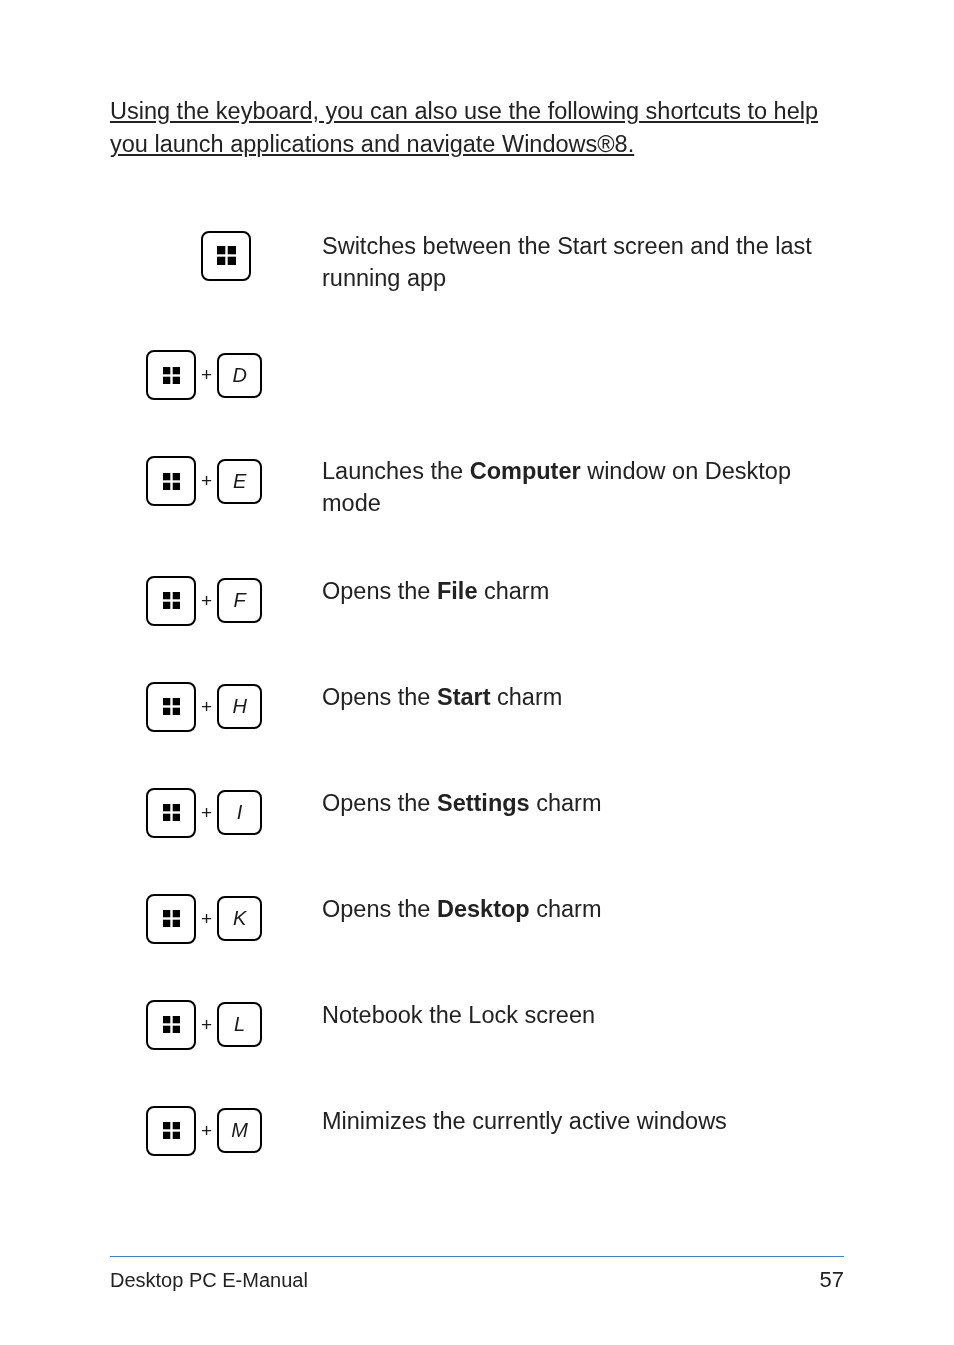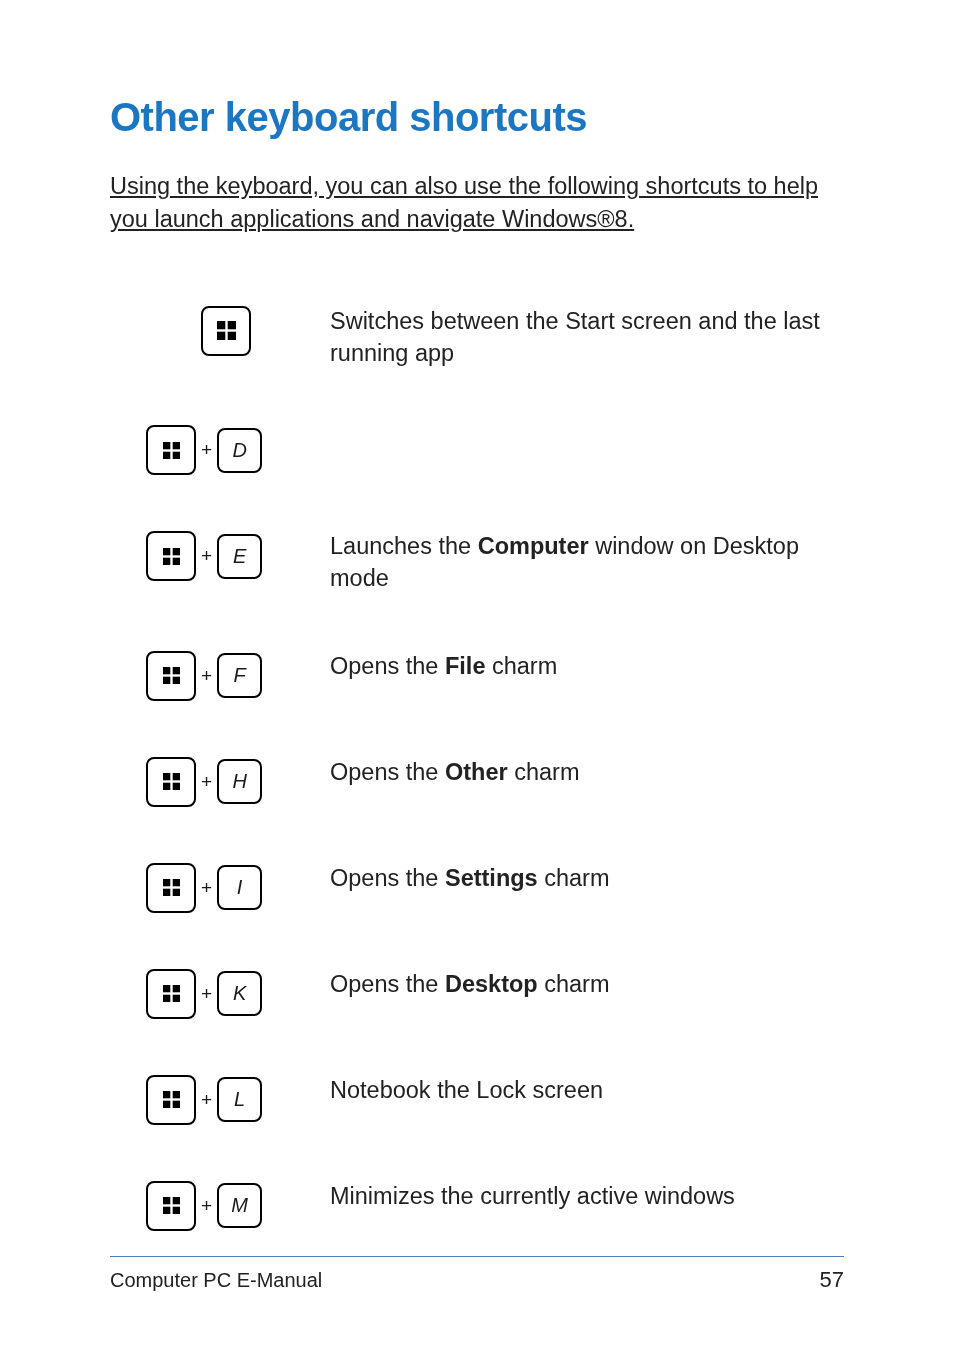--- a/index.html
+++ b/index.html
@@ -30,21 +30,21 @@
     }
     .table {
       display: flex;
       flex-direction: column;
       gap: 56px;
       padding-left: 36px;
     }
     .row {
       display: flex;
       align-items: flex-start;
-      gap: 24px;
+      gap: 16px;
     }
     .keycell {
       width: 160px;
       flex-shrink: 0;
       display: flex;
       align-items: center;
       gap: 6px;
     }
     .keycell.center { justify-content: center; }
     .keycell.left { justify-content: flex-start; }
@@ -96,21 +96,20 @@
       align-items: baseline;
     }
     .footer-title { font-size: 20px; color: #222; }
     .footer-page { font-size: 22px; color: #222; margin-left: 16px; }
     .winsvg { display: block; }
   </style>
 </head>
 <body>
 
 <div class="page">
-  <h1 class="heading">Other keyboard shortcuts</h1>
   <p class="intro">Using the keyboard, you can also use the following shortcuts to help you launch applications and navigate Windows®8.</p>
 
   <div class="table" id="shortcut-table">
       <div class="row">
         <div class="keycell center">
           <div class="key winkey">
             <svg class="winsvg" width="19" height="19" viewBox="0 0 19 19">
     <rect x="0" y="0" width="8.3" height="8.3" fill="#000"></rect>
     <rect x="10.7" y="0" width="8.3" height="8.3" fill="#000"></rect>
     <rect x="0" y="10.7" width="8.3" height="8.3" fill="#000"></rect>
@@ -170,21 +169,21 @@
             <svg class="winsvg" width="17" height="17" viewBox="0 0 17 17">
     <rect x="0" y="0" width="7.3" height="7.3" fill="#000"></rect>
     <rect x="9.7" y="0" width="7.3" height="7.3" fill="#000"></rect>
     <rect x="0" y="9.7" width="7.3" height="7.3" fill="#000"></rect>
     <rect x="9.7" y="9.7" width="7.3" height="7.3" fill="#000"></rect>
   </svg>
           </div>
           <span class="plus">+</span>
           <div class="key">H</div>
         </div>
-        <div class="desc"><span>Opens the </span><strong>Other</strong><span> charm</span></div>
+        <div class="desc"><span>Opens the </span><strong>Start</strong><span> charm</span></div>
       </div>
       <div class="row">
         <div class="keycell left">
           <div class="key winkey">
             <svg class="winsvg" width="17" height="17" viewBox="0 0 17 17">
     <rect x="0" y="0" width="7.3" height="7.3" fill="#000"></rect>
     <rect x="9.7" y="0" width="7.3" height="7.3" fill="#000"></rect>
     <rect x="0" y="9.7" width="7.3" height="7.3" fill="#000"></rect>
     <rect x="9.7" y="9.7" width="7.3" height="7.3" fill="#000"></rect>
   </svg>
@@ -237,16 +236,16 @@
           <span class="plus">+</span>
           <div class="key">M</div>
         </div>
         <div class="desc"><span>Minimizes the currently active windows</span></div>
       </div>
     </div>
 </div>
 
 <div class="footer">
   <div class="footer-line">
-    <span class="footer-title">Computer PC E-Manual</span>
+    <span class="footer-title">Desktop PC E-Manual</span>
     <span class="footer-page">57</span>
   </div>
 </div>
 
 </body></html>

